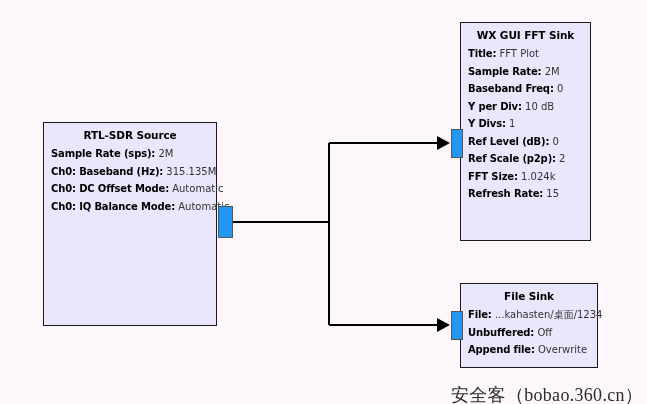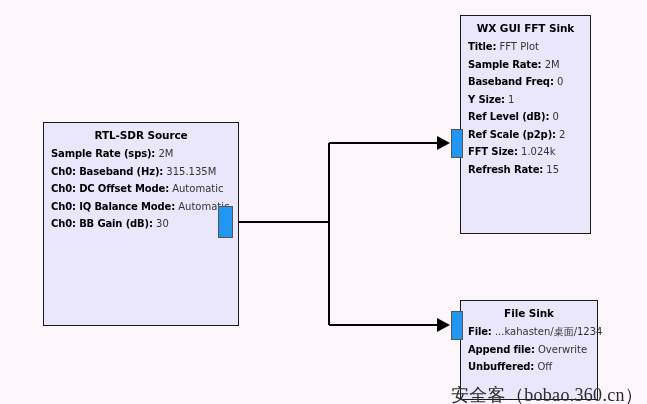--- a/index.html
+++ b/index.html
@@ -93,62 +93,62 @@
 
     <path d="M 233 222 L 329 222" stroke="#000" stroke-width="2" fill="none"></path>
 
     <path d="M 329 143 L 329 325" stroke="#000" stroke-width="2" fill="none"></path>
 
     <path d="M 329 143 L 437 143" stroke="#000" stroke-width="2" fill="none"></path>
 
     <path d="M 329 325 L 437 325" stroke="#000" stroke-width="2" fill="none"></path>
   </svg>
 
-  <div class="block" id="block-source" style="left:43px; top:122px; width:196px; height:204px;">
+  <div class="block" id="block-source" style="left:43px; top:122px; width:174px; height:204px;">
     <div class="block-title">RTL-SDR Source</div>
     <div class="param">
       <span class="k">Sample Rate (sps):</span>
       <span class="v">2M</span>
     </div>
     <div class="param">
       <span class="k">Ch0: Baseband (Hz):</span>
       <span class="v">315.135M</span>
     </div>
     <div class="param">
       <span class="k">Ch0: DC Offset Mode:</span>
       <span class="v">Automatic</span>
     </div>
     <div class="param">
       <span class="k">Ch0: IQ Balance Mode:</span>
       <span class="v">Automatic</span>
     </div>
-    <div class="param">
-      <span class="k">Ch0: BB Gain (dB):</span>
-      <span class="v">30</span>
-    </div>
   </div>
 
   <div class="port" style="left:218px; top:206px; width:15px; height:32px;"></div>
 
-  <div class="block" id="block-fft" style="left:460px; top:15px; width:131px; height:219px;">
+  <div class="block" id="block-fft" style="left:460px; top:22px; width:131px; height:219px;">
     <div class="block-title">WX GUI FFT Sink</div>
     <div class="param">
       <span class="k">Title:</span>
       <span class="v">FFT Plot</span>
     </div>
     <div class="param">
       <span class="k">Sample Rate:</span>
       <span class="v">2M</span>
     </div>
     <div class="param">
       <span class="k">Baseband Freq:</span>
       <span class="v">0</span>
     </div>
     <div class="param">
-      <span class="k">Y Size:</span>
+      <span class="k">Y per Div:</span>
+      <span class="v">10 dB</span>
+    </div>
+    <div class="param">
+      <span class="k">Y Divs:</span>
       <span class="v">1</span>
     </div>
     <div class="param">
       <span class="k">Ref Level (dB):</span>
       <span class="v">0</span>
     </div>
     <div class="param">
       <span class="k">Ref Scale (p2p):</span>
       <span class="v">2</span>
     </div>
@@ -158,33 +158,33 @@
     </div>
     <div class="param">
       <span class="k">Refresh Rate:</span>
       <span class="v">15</span>
     </div>
   </div>
 
   <div class="arrow" style="left:437px; top:136px;"></div>
   <div class="port" style="left:451px; top:129px; width:12px; height:29px;"></div>
 
-  <div class="block" id="block-file" style="left:460px; top:300px; width:138px; height:100px;">
+  <div class="block" id="block-file" style="left:460px; top:283px; width:138px; height:85px;">
     <div class="block-title">File Sink</div>
     <div class="param">
       <span class="k">File:</span>
       <span class="v">...kahasten/桌面/1234</span>
     </div>
     <div class="param">
+      <span class="k">Unbuffered:</span>
+      <span class="v">Off</span>
+    </div>
+    <div class="param">
       <span class="k">Append file:</span>
       <span class="v">Overwrite</span>
-    </div>
-    <div class="param">
-      <span class="k">Unbuffered:</span>
-      <span class="v">Off</span>
     </div>
   </div>
 
   <div class="arrow" style="left:437px; top:318px;"></div>
   <div class="port" style="left:451px; top:311px; width:12px; height:29px;"></div>
 
   <div class="watermark" style="left:451px; top:383px;">安全客（bobao.360.cn）</div>
 
 </div>
 

